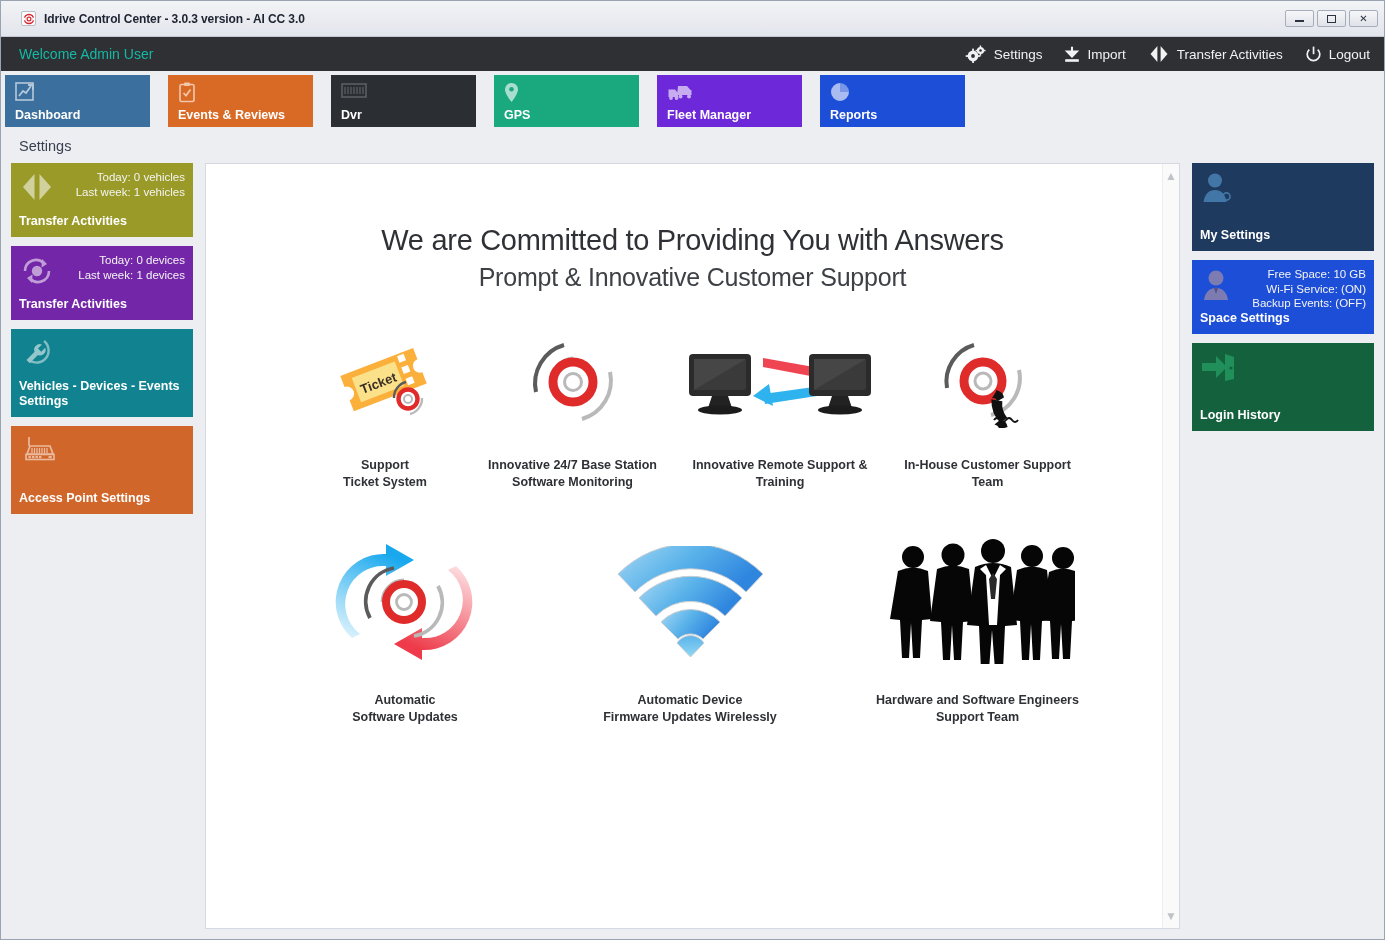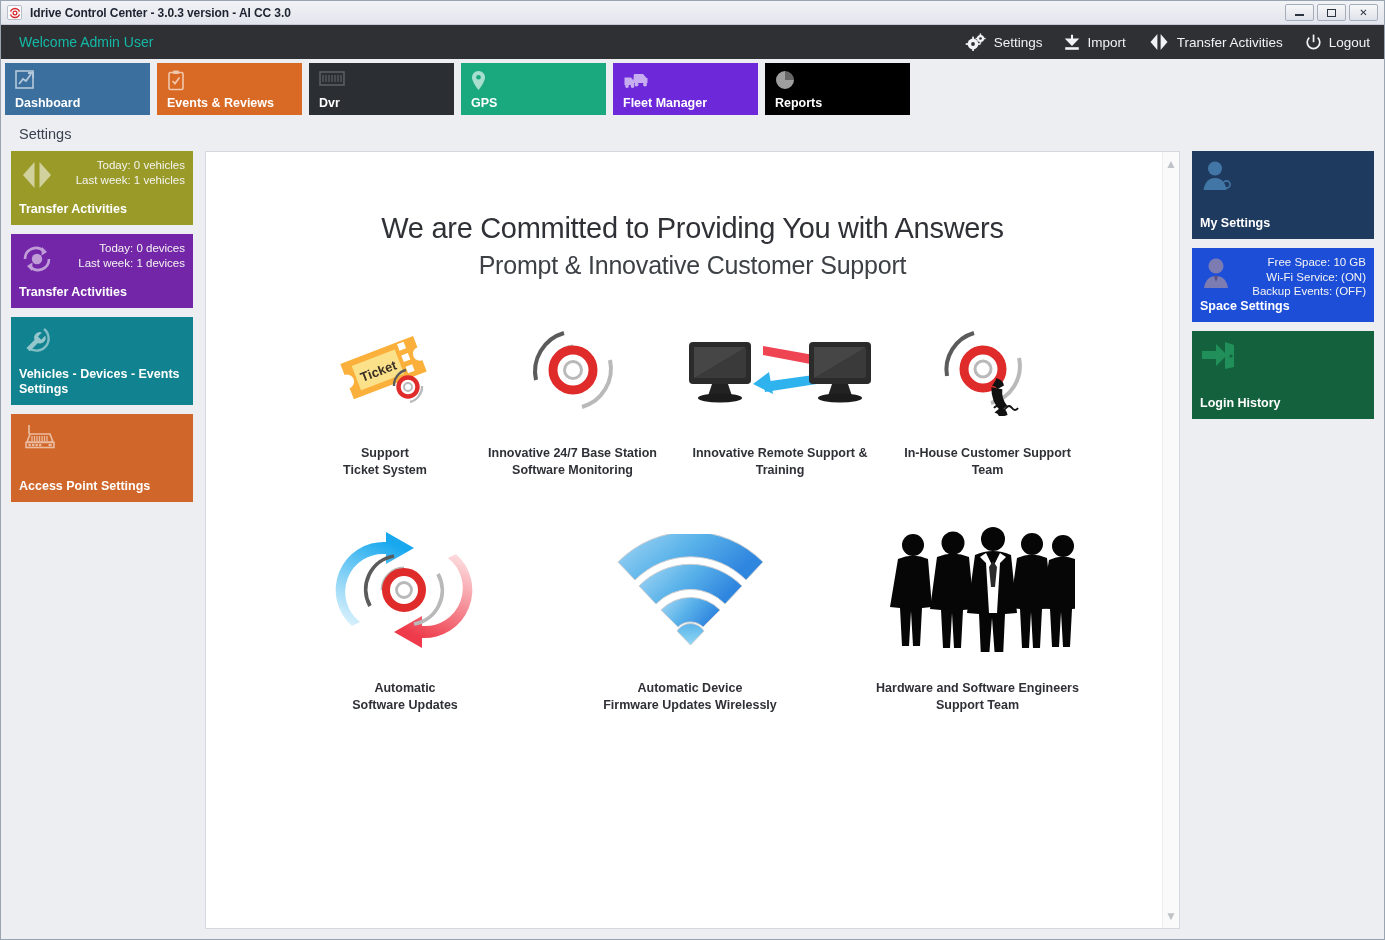--- a/index.html
+++ b/index.html
@@ -13,25 +13,25 @@
   .window {
     width: 1385px; height: 940px;
     background: #eceef2;
     border: 1px solid #9aa3b0;
     display: flex; flex-direction: column;
     position: relative;
   }
 
   
   .titlebar {
-    height: 24px;
+    height: 36px;
     background: linear-gradient(#f2f3f6, #e2e5ec);
     border-bottom: 1px solid #c3c8d2;
     display: flex; align-items: center;
-    padding: 0 2px 0 6px;
+    padding: 0 2px 0 20px;
     flex: none;
   }
   .app-icon {
     width: 15px; height: 15px;
     border: 1px solid #b9bec8;
     background: #fbfbfc;
     border-radius: 2px;
     display: flex; align-items: center; justify-content: center;
     flex: none;
   }
@@ -63,21 +63,21 @@
   .welcome { color: #14b8a6; font-size: 14px; }
   .top-actions { margin-left: auto; display: flex; align-items: center; gap: 22px; }
   .top-action {
     display: flex; align-items: center; gap: 7px;
     color: #f1f2f4; font-size: 13.5px; cursor: pointer;
   }
   .top-action svg { display: block; }
 
   
   .navtabs {
-    display: flex; gap: 7px;
+    display: flex; gap: 18px;
     padding: 4px 0 0 4px;
     flex: none;
   }
   .navtab {
     width: 145px; height: 52px;
     position: relative; cursor: pointer;
     color: #fff;
   }
   .navtab .nt-icon { position: absolute; top: 7px; left: 10px; opacity: .62; }
   .navtab .nt-label {
@@ -320,21 +320,21 @@
           <circle cx="13.5" cy="14.4" r="2" fill="#fff"></circle>
             <circle cx="22" cy="14.4" r="2" fill="#fff"></circle>
           <path d="M1.5 7.5 L8 7.5 L10.5 10.5 L11 10.5 L11 15 L1.5 15 Z" fill="#fff"></path>
           <circle cx="4" cy="16" r="1.9" fill="#fff"></circle>
             <circle cx="9.5" cy="16" r="1.9" fill="#fff"></circle>
         </svg>
       </span>
       <span class="nt-label">Fleet Manager</span>
     </div>
 
-    <div class="navtab" style="background:#000000">
+    <div class="navtab" style="background:#1d4ed8">
       <span class="nt-icon">
         <svg width="20" height="20" viewBox="0 0 20 20">
           <path d="M10 10 L10 1 A9 9 0 0 1 19 10 Z" fill="#fff" opacity=".65"></path>
           <path d="M10 10 L19 10 A9 9 0 1 1 10 1 Z" fill="#fff"></path>
         </svg>
       </span>
       <span class="nt-label">Reports</span>
     </div>
 
   </div>

